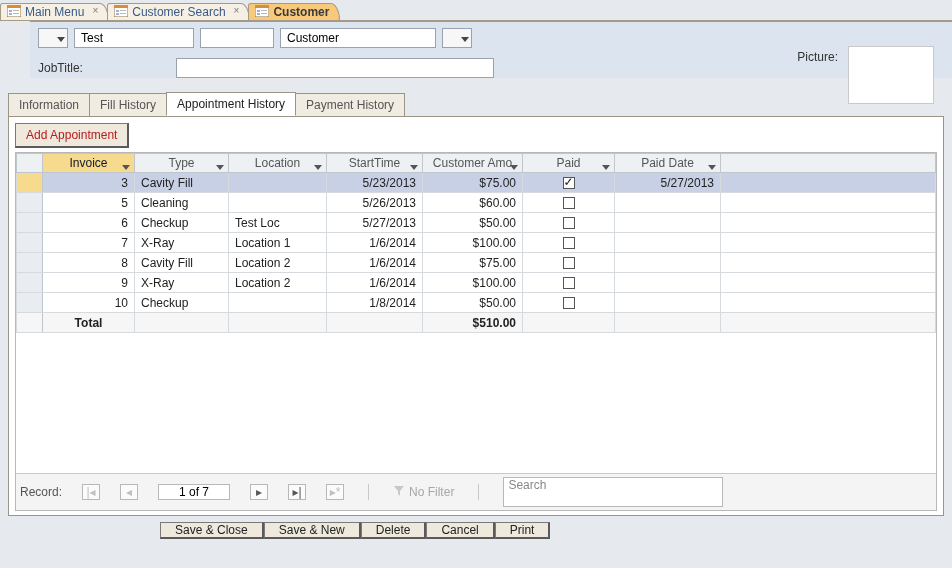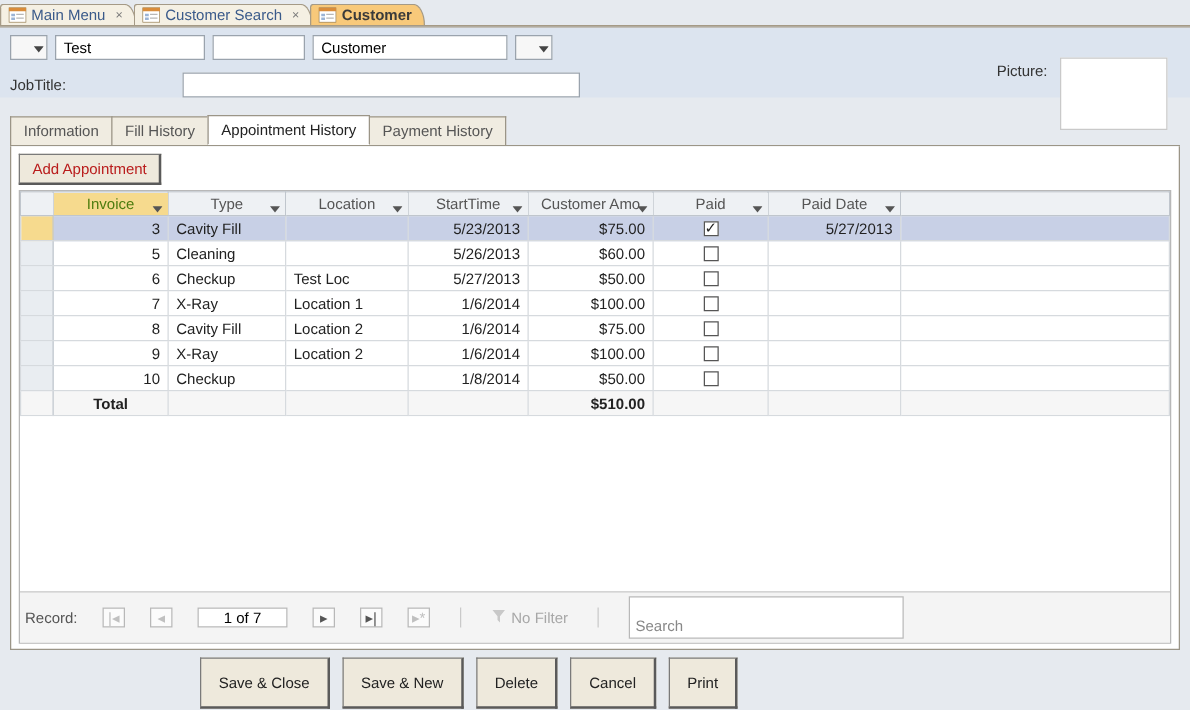--- a/index.html
+++ b/index.html
@@ -1,20 +1,20 @@
 <!DOCTYPE html>
 <html><head>
 <meta charset="utf-8">
 <style>
 * { box-sizing: border-box; font-family: "Segoe UI", Tahoma, Arial, sans-serif; font-size: 12px; }
 body { margin: 0; background: #e6eaef; width: 952px; height: 568px; overflow: hidden; }
 
 
 .doc-tabs { display: flex; align-items: flex-end; height: 20px; }
-.doc-tab { display:flex; align-items:center; gap:4px; padding:1px 10px 1px 6px; border:1px solid #a59a86; background:#f5f0e3; color:#3a5a8a; border-bottom:none; border-top-left-radius:3px; border-top-right-radius:10px 18px; margin-right:-2px; position:relative; }
+.doc-tab { display:flex; gap:4px; padding:1px 10px 1px 6px; border:1px solid #a59a86; background:#f5f0e3; color:#3a5a8a; border-bottom:none; border-top-left-radius:3px; border-top-right-radius:10px 18px; margin-right:-2px; position:relative; }
 .doc-tab.active { background:#f8c97a; color:#3a3a3a; font-weight:600; z-index:2;}
 .doc-tab-icon { width:14px; height:12px; display:inline-flex;}
 .doc-tab-icon svg{width:14px;height:12px;}
 .doc-tab-close { margin-left:4px; color:#7a7a7a; font-size:10px;}
 .doc-tabs-underline { border-bottom:1px solid #a59a86; }
 
 .form-area { background:#dce4ef; border-top:1px solid #a59a86; padding:6px 8px 0 8px; }
 .top-row { display:flex; align-items:center; gap:6px; }
 .sel-small { width:30px; height:20px; border:1px solid #9aa3ad; background:#f7f7f7;}
 .sel-small .caret, .sel-med .caret { float:right; margin:3px 2px 0 0;}
@@ -36,45 +36,45 @@
 .subtab-panel { border:1px solid #9b9587; border-top:none; background:#fff; padding:6px 6px 4px 6px;}
 
 .add-btn { display:inline-block; padding:4px 10px; background:#eee9dc; border:1px solid #7a7a7a; border-right:2px solid #5a5a5a; border-bottom:2px solid #5a5a5a; color:#b91c1c; margin-bottom:4px;}
 
 
 .grid { border:1px solid #b8b8b8; }
 table { border-collapse:collapse; width:100%; table-layout:fixed;}
 col.rowhdr{width:26px;} col.invoice{width:92px;} col.type{width:94px;} col.loc{width:98px;} col.start{width:96px;} col.amt{width:100px;} col.paid{width:92px;} col.paiddate{width:106px;}
 th { background:#eef1f4; border:1px solid #c0c6cd; padding:2px 2px; font-weight:normal; color:#555; position:relative; text-align:center;}
 th .hdr-caret { position:absolute; right:4px; top:6px;}
-th.sorted { background:#f6da8e; color:#4d7c0f;}
+th.sorted { background:#f6da8e; color:#0f172a;}
 td { border:1px solid #d6dade; padding:2px 6px; height:20px; color:#222;}
 td.num { text-align:right; }
 td.ctr { text-align:center; }
 tr.selected td { background:#c8d0e6; }
 td.rowhdr { background:#e9edf1; border-right:1px solid #c0c6cd;}
 tr.selected td.rowhdr { background:#f6da8e;}
 tr.total td { font-weight:600; background:#f6f6f6;}
 .grid-blank { height:140px; background:#fff; border-top:none;}
 .chk { width:12px; height:12px; border:1px solid #555; display:inline-block; vertical-align:middle; background:#fff; position:relative;}
 .chk.checked::after { content:"✓"; position:absolute; top:-3px; left:0; font-size:12px;}
 
 
 .recnav { display:flex; align-items:center; gap:20px; border-top:1px solid #c9c9c9; padding:3px 4px; background:#f4f4f4;}
 .recnav .lbl { color:#555;}
 .navbtn { width:18px; height:16px; border:1px solid #b8b8b8; background:#fbfbfb; display:flex; align-items:center; justify-content:center; color:#555;}
 .navbtn.dis { color:#c0c0c0;}
 .recpos { width:72px; height:16px; border:1px solid #b8b8b8; background:#fff; text-align:center; line-height:14px;}
 .vsep { width:1px; height:16px; background:#c9c9c9; margin:0 4px;}
 .nofilter { color:#a7a7a7; display:flex; align-items:center; gap:4px;}
-.searchbox { width:220px; height:16px; border:1px solid #b8b8b8; background:#fff; padding:16px 4px; color:#888;}
+.searchbox { width:220px; height:30px; border:1px solid #b8b8b8; background:#fff; padding:0 4px; color:#888;}
 
 
 .btnbar { display:flex; justify-content:flex-start; gap:0; margin:6px 0 0 160px;}
-.btn { padding:12px 14px; background:#eee9dc; border:1px solid #7a7a7a; border-right:2px solid #5a5a5a; border-bottom:2px solid #5a5a5a; color:#222; margin-right:10px;}
+.btn { padding:0 14px; background:#eee9dc; border:1px solid #7a7a7a; border-right:2px solid #5a5a5a; border-bottom:2px solid #5a5a5a; color:#222; margin-right:0;}
 
 .caret-svg{width:8px;height:8px;}
 </style>
 </head>
 <body>
 
 <div class="doc-tabs" id="doc-tabs">
     <div class="doc-tab">
       <span class="doc-tab-icon">
         <svg viewBox="0 0 14 12">
@@ -112,21 +112,21 @@
           <rect x="6" y="5" width="6" height="1" fill="#b8b8b8"></rect>
           <rect x="2" y="8" width="3" height="2" fill="#9bb4d6"></rect>
           <rect x="6" y="8" width="6" height="1" fill="#b8b8b8"></rect>
         </svg>
       </span>
       <span>Customer</span>
     </div>
   </div>
 <div class="doc-tabs-underline"></div>
 
-<div class="form-area" style="position:relative;">
+<div class="form-area" style="position:relative;margin-left:30px;">
   <div class="top-row">
     <div class="sel-small">
         <span class="caret"><svg class="caret-svg" viewBox="0 0 8 8">
             <path d="M0 2 L8 2 L4 7 Z" fill="#444"></path>
           </svg></span>
       </div>
     <div class="txt" style="width:120px;">
         <input value="Test" style="">
       </div>
     <div class="txt" style="width:74px;">

